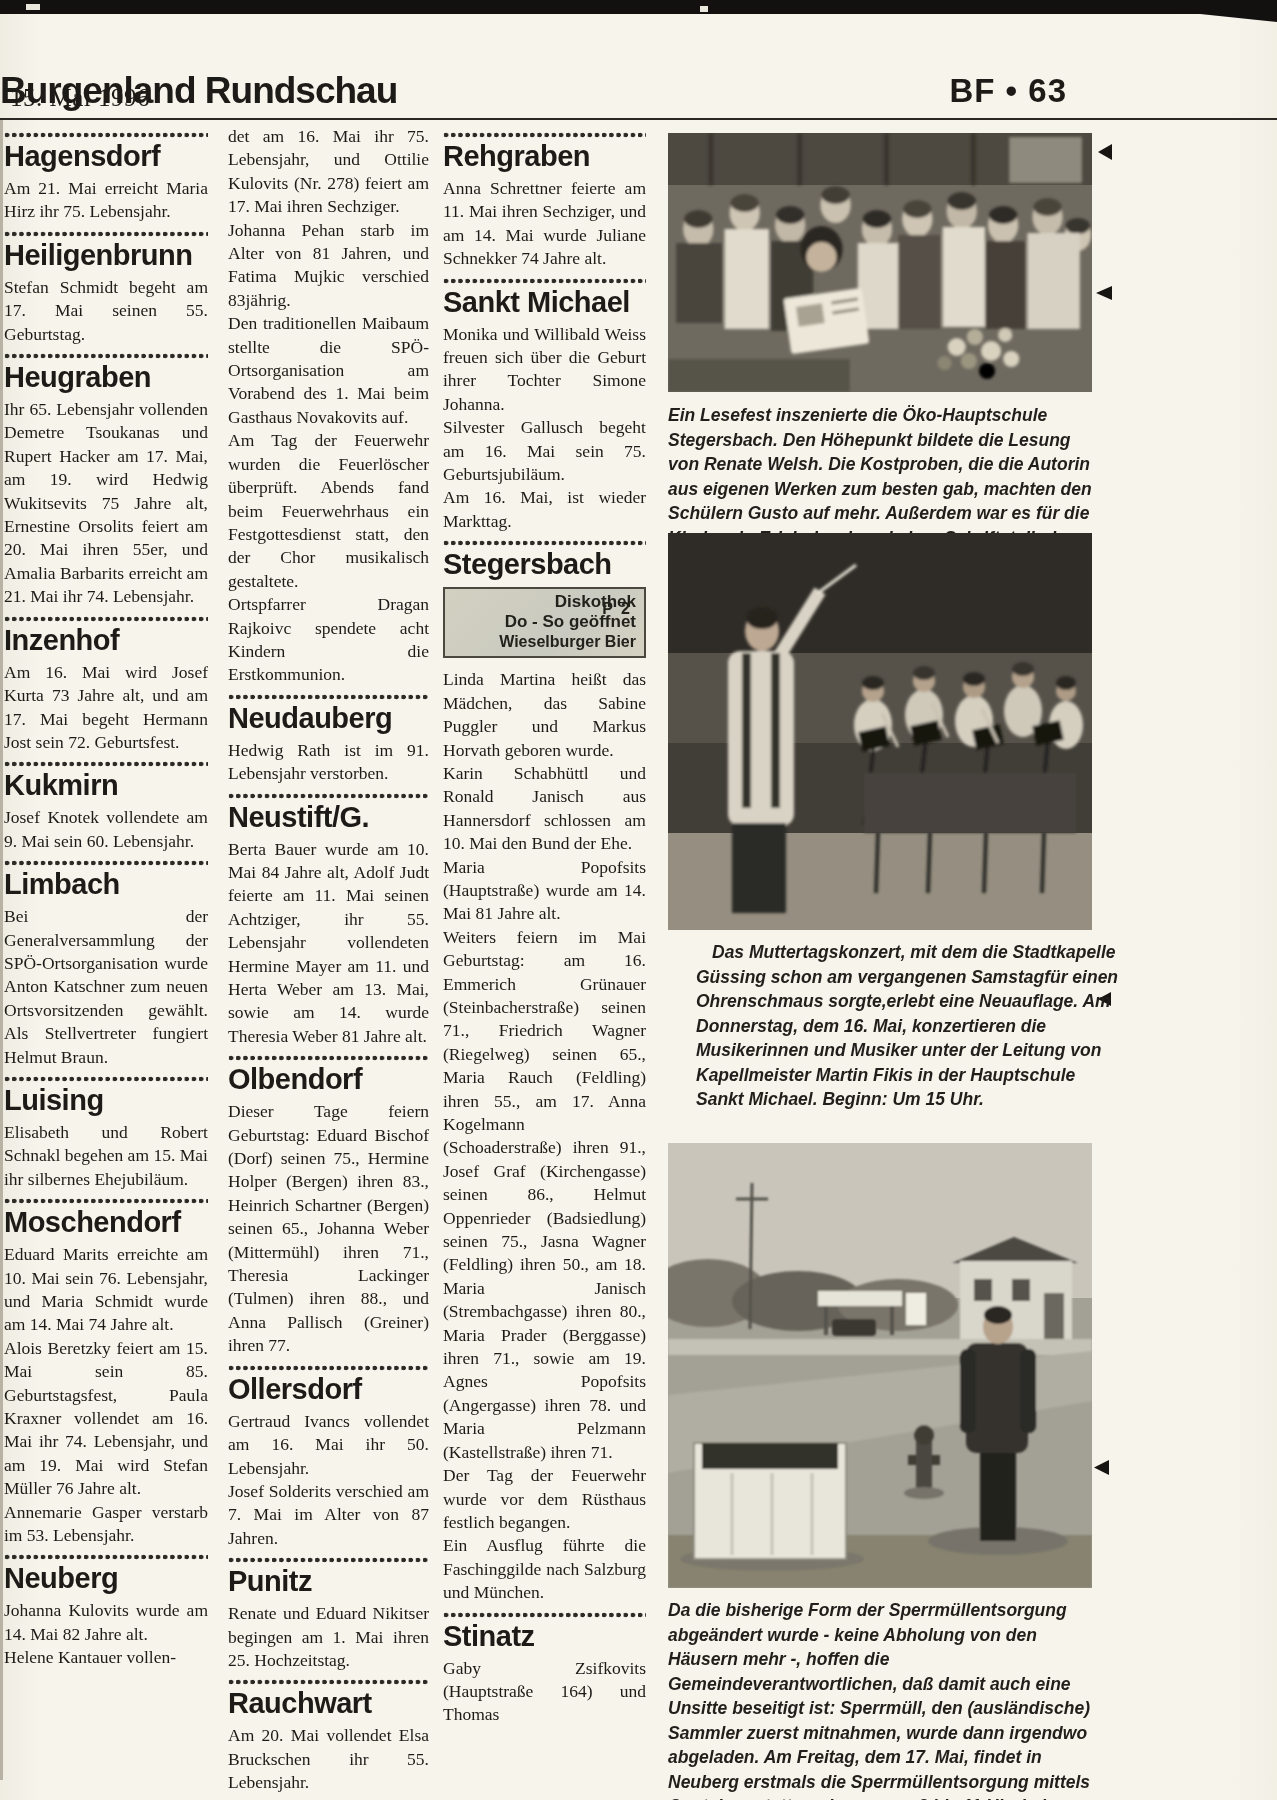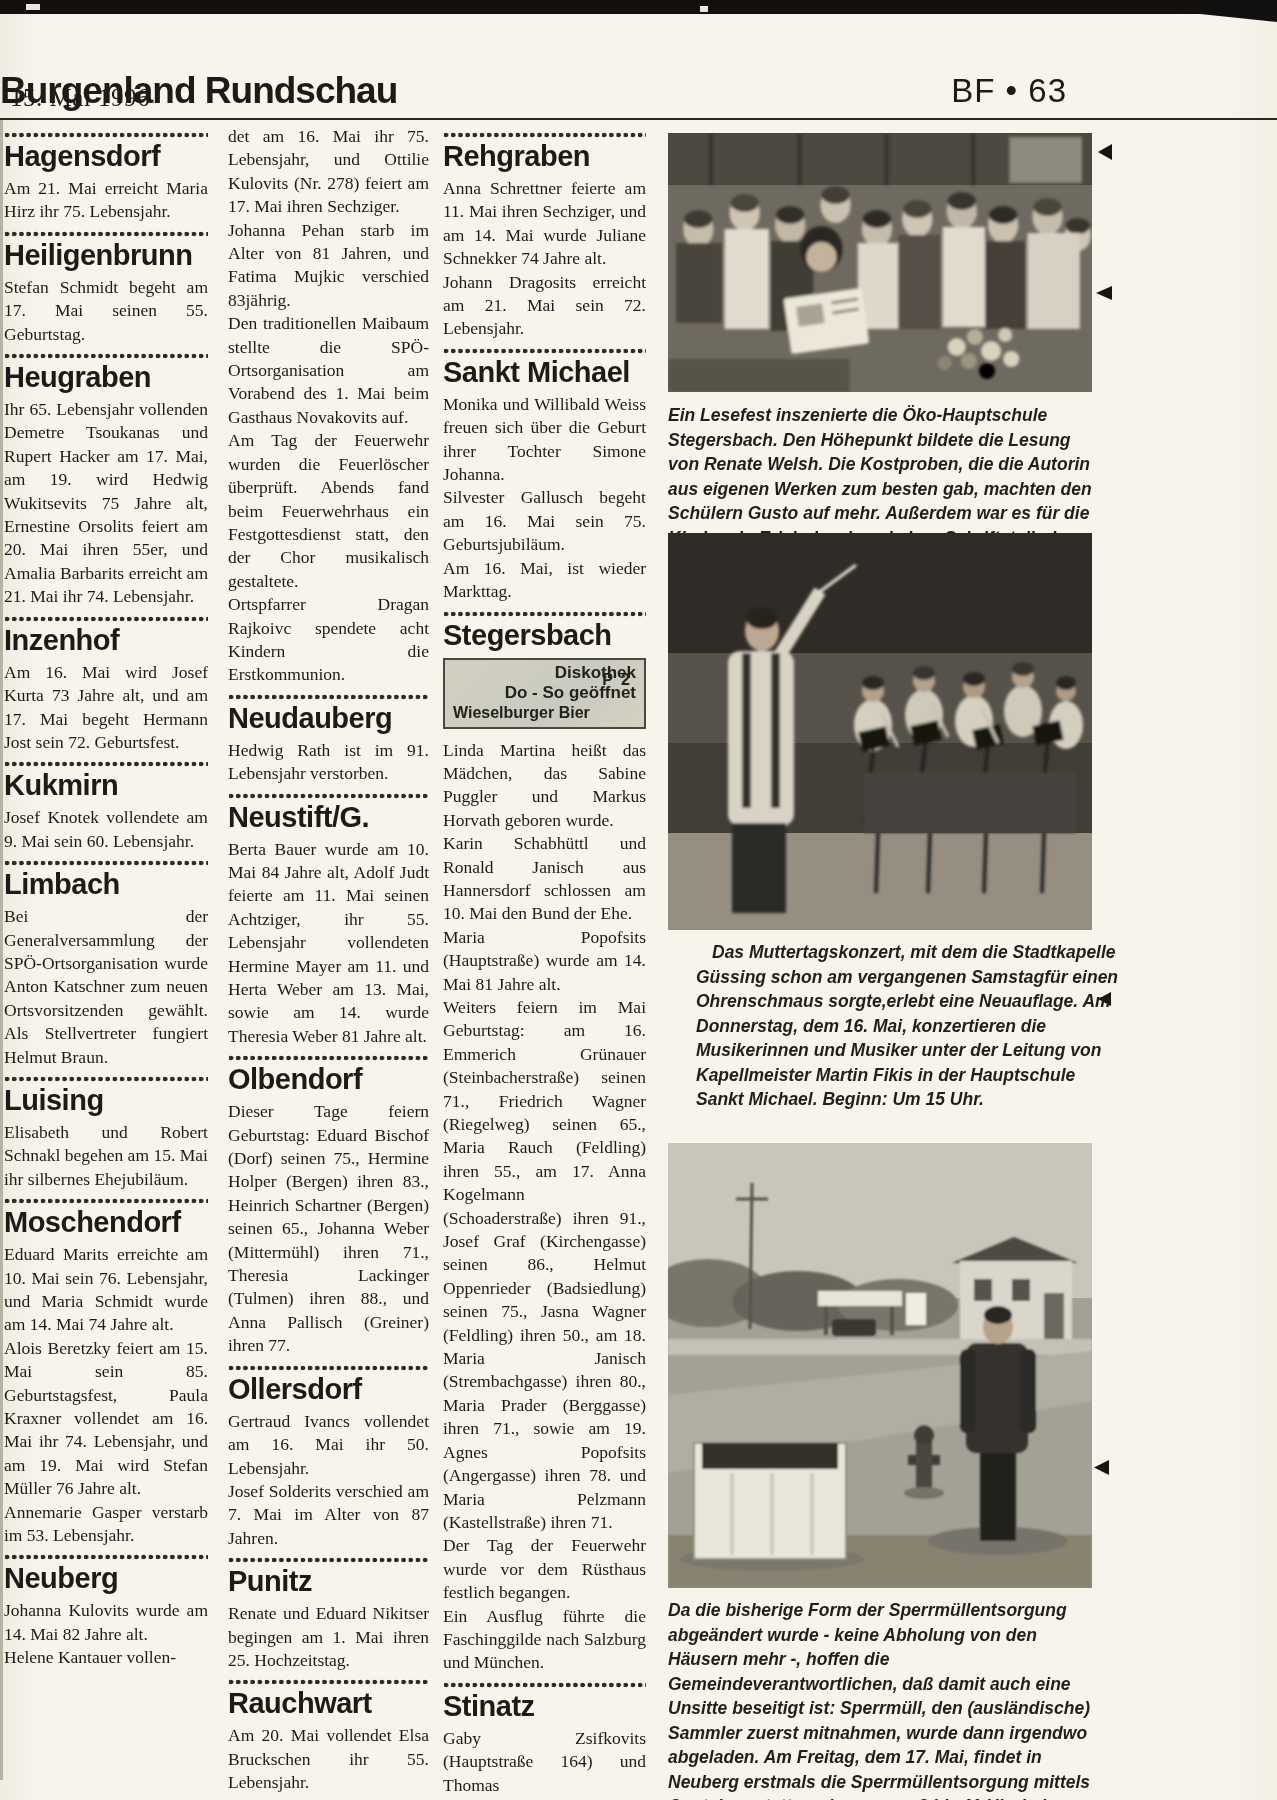--- a/index.html
+++ b/index.html
@@ -14,41 +14,41 @@
   .top-bar-blob{position:absolute;right:0;top:0;width:120px;height:22px;background:#121110;
     clip-path:polygon(0 0,100% 0,100% 100%,30% 60%);}
   .left-edge{position:absolute;left:0;top:120px;width:3px;height:1660px;background:#b7b2a4;}
   .scan-mark{position:absolute;background:#171512;}
   .mark-a{clip-path:polygon(0 50%,100% 0,100% 100%);}
   
   .header-date{position:absolute;left:10px;top:84px;font-size:25px;letter-spacing:.5px;}
   .header-title{position:absolute;left:0;right:230px;top:70px;text-align:left;
     font-family:Liberation Sans, sans-serif;font-weight:700;font-size:37px;letter-spacing:-1px;}
   .header-page{position:absolute;right:210px;top:72px;
-    font-family:"Liberation Sans",sans-serif;font-weight:400;font-size:33px;letter-spacing:1px;}
+    font-family:"Liberation Sans",sans-serif;font-weight:700;font-size:33px;letter-spacing:1px;}
   .header-rule{position:absolute;left:0;top:118px;width:1277px;height:2px;background:#2a2823;}
   
   .text-col{position:absolute;top:125px;height:1672px;overflow:hidden;
     font-size:17.5px;line-height:23.4px;text-align:justify;}
   .col-1{left:4px;width:204px;}
   .col-2{left:228px;width:201px;}
   .col-3{left:443px;width:203px;}
   .text-col p{margin:0;}
   .dotted-rule{height:6px;margin:7px 0 2px 0;
     background-image:radial-gradient(circle at 3px 3px,#2c2a25 2.1px,transparent 2.6px);
     background-size:7.2px 6px;background-repeat:repeat-x;}
   .section-title{font-family:"Liberation Sans",sans-serif;font-weight:700;font-size:29px;
     line-height:33px;text-align:left;letter-spacing:-0.5px;margin:1px 0 4px 0;}
   
   .ad-box{position:relative;margin:6px 0 10px 0;border:2px solid #4c483f;
     background:linear-gradient(135deg,#d3d0c0,#c9cac0 60%,#d6d2c2);padding:3px 8px 5px 8px;
     font-family:"Liberation Sans",sans-serif;font-weight:700;color:#22211c;}
   .ad-line{font-size:17px;line-height:20px;text-align:right;}
   .ad-badge{position:absolute;right:12px;top:8px;font-size:16px;letter-spacing:2px;}
-  .ad-line3{font-size:16px;line-height:19px;text-align:left;}
+  .ad-line3{font-size:16px;line-height:19px;text-align:right;}
   
   .photo-col{position:absolute;left:668px;top:125px;width:424px;height:1672px;}
   .photo{position:absolute;left:0;width:424px;overflow:hidden;background:#6b6660;}
   .photo svg{display:block;width:100%;height:100%;}
   .photo-1{top:8px;height:259px;}
   .photo-2{top:408px;height:397px;}
   .photo-3{top:1018px;height:445px;}
   .caption{position:absolute;left:0;width:424px;
     font-family:"Liberation Sans",sans-serif;font-style:italic;font-weight:700;
     font-size:17.5px;line-height:24.5px;text-align:left;color:#211f1b;}
@@ -132,21 +132,20 @@
       <div class="section-title">Punitz</div>
       <p class="body-par">Renate und Eduard Nikitser begingen am 1. Mai ihren 25. Hochzeitstag.</p>
       <div class="dotted-rule"></div>
       <div class="section-title">Rauchwart</div>
       <p class="body-par">Am 20. Mai vollendet Elsa Bruckschen ihr 55. Lebensjahr.</p>
     </div>
   <div class="text-col col-3">
       <div class="dotted-rule"></div>
       <div class="section-title">Rehgraben</div>
       <p class="body-par">Anna Schrettner feierte am 11. Mai ihren Sechziger, und am 14. Mai wurde Juliane Schnekker 74 Jahre alt.</p>
-      <p class="body-par">Johann Dragosits erreicht am 21. Mai sein 72. Lebensjahr.</p>
       <div class="dotted-rule"></div>
       <div class="section-title">Sankt Michael</div>
       <p class="body-par">Monika und Willibald Weiss freuen sich über die Geburt ihrer Tochter Simone Johanna.</p>
       <p class="body-par">Silvester Gallusch begeht am 16. Mai sein 75. Geburtsjubiläum.</p>
       <p class="body-par">Am 16. Mai, ist wieder Markttag.</p>
       <div class="dotted-rule"></div>
       <div class="section-title">Stegersbach</div>
       <div class="ad-box">
         <div class="ad-line">Diskothek</div>
         <div class="ad-line">Do - So geöffnet</div>

